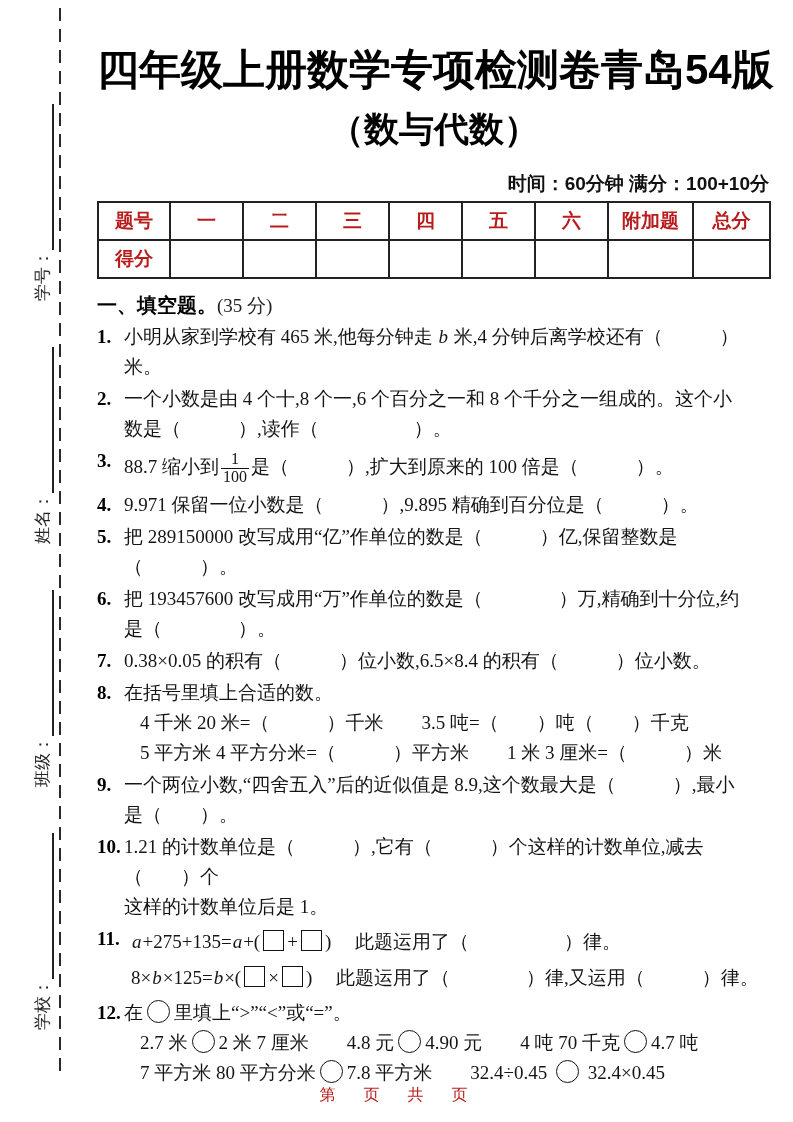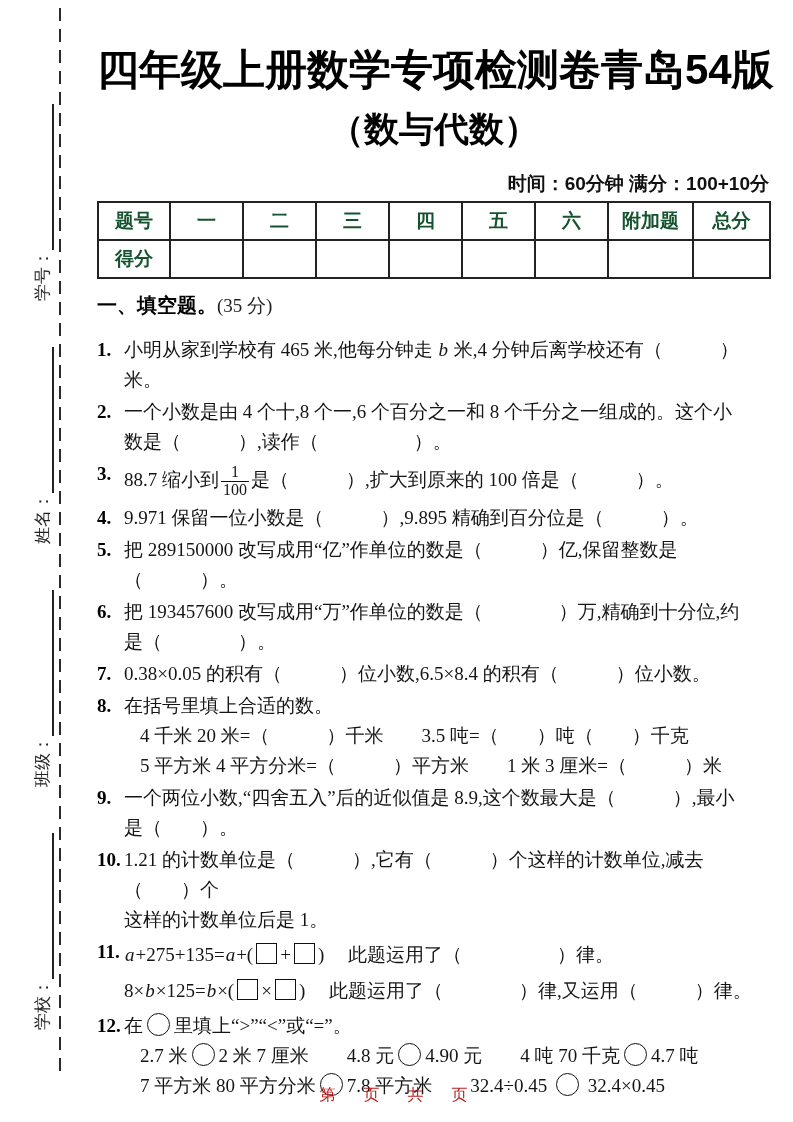--- a/index.html
+++ b/index.html
@@ -31,34 +31,34 @@
     font-size:35px;text-align:center;margin:8px 0 18px 0;color:#000;
   }
   .meta-line{
     font-family:"Liberation Sans","DejaVu Sans",sans-serif;font-weight:600;
     font-size:19px;text-align:right;margin:0 2px 4px 0;color:#111;
   }
   
   table.score-table{border-collapse:collapse;width:672px;table-layout:fixed;}
   table.score-table th,table.score-table td{
     border:2px solid #222;height:36px;text-align:center;vertical-align:middle;
-    font-size:19px;font-weight:600;font-family:"Liberation Serif","DejaVu Serif",serif;color:#14532d;
+    font-size:19px;font-weight:600;font-family:"Liberation Serif","DejaVu Serif",serif;color:#b91c1c;
     padding:0;
   }
   
-  .section-line{margin:13px 0 16px 0;font-size:20px;}
+  .section-line{margin:13px 0 3px 0;font-size:20px;}
   .section-title{font-family:"Liberation Sans","DejaVu Sans",sans-serif;font-weight:bold;color:#000;}
   .section-points{font-size:19px;color:#222;}
   .questions{font-size:19px;line-height:30px;color:#151515;}
   .question{position:relative;padding-left:27px;margin:0 0 2px 0;}
   .qnum{position:absolute;left:0;top:0;font-weight:bold;color:#000;}
   .qline{min-height:30px;}
   .qline.ind{padding-left:16px;}
   .qline.tall{line-height:42px;margin:2px 0;}
-  .qline.boxy{line-height:36px;}
+  .qline.boxy{line-height:36px;margin-left:7px;}
   .var{font-style:italic;font-family:"Liberation Serif","DejaVu Serif",serif;padding:0 1px;}
   .frac{display:inline-block;vertical-align:middle;text-align:center;font-size:16px;line-height:1.05;margin:0 2px;}
   .frac .fn{display:block;border-bottom:1.6px solid #111;padding:0 4px;}
   .frac .fd{display:block;padding:0 2px;}
   .mbox{display:inline-block;width:19px;height:19px;border:1.6px solid #111;vertical-align:-3px;margin:0 3px;background:#fff;}
   .mcircle{display:inline-block;width:21px;height:21px;border:1.6px solid #111;border-radius:50%;vertical-align:-4px;margin:0 4px;background:#fff;}
   
   .page-footer{
     position:absolute;left:0;bottom:16px;width:793px;text-align:center;
     font-size:16px;letter-spacing:6px;color:#b91c1c;

